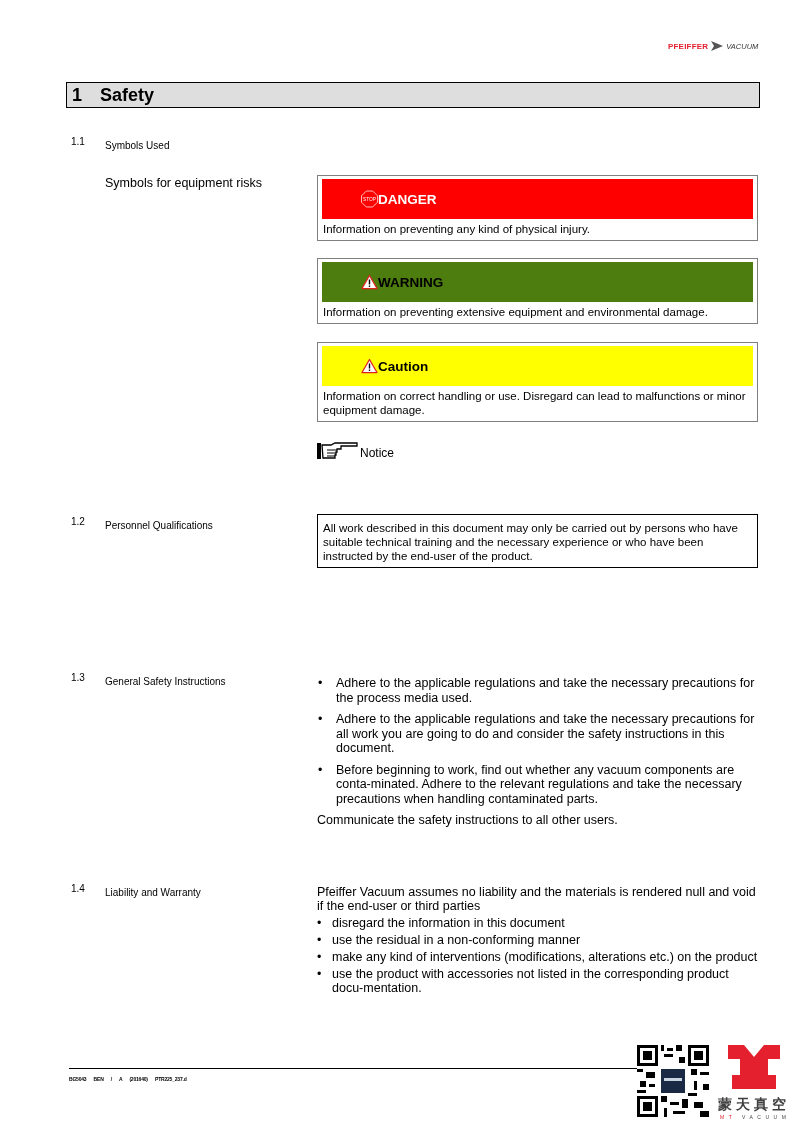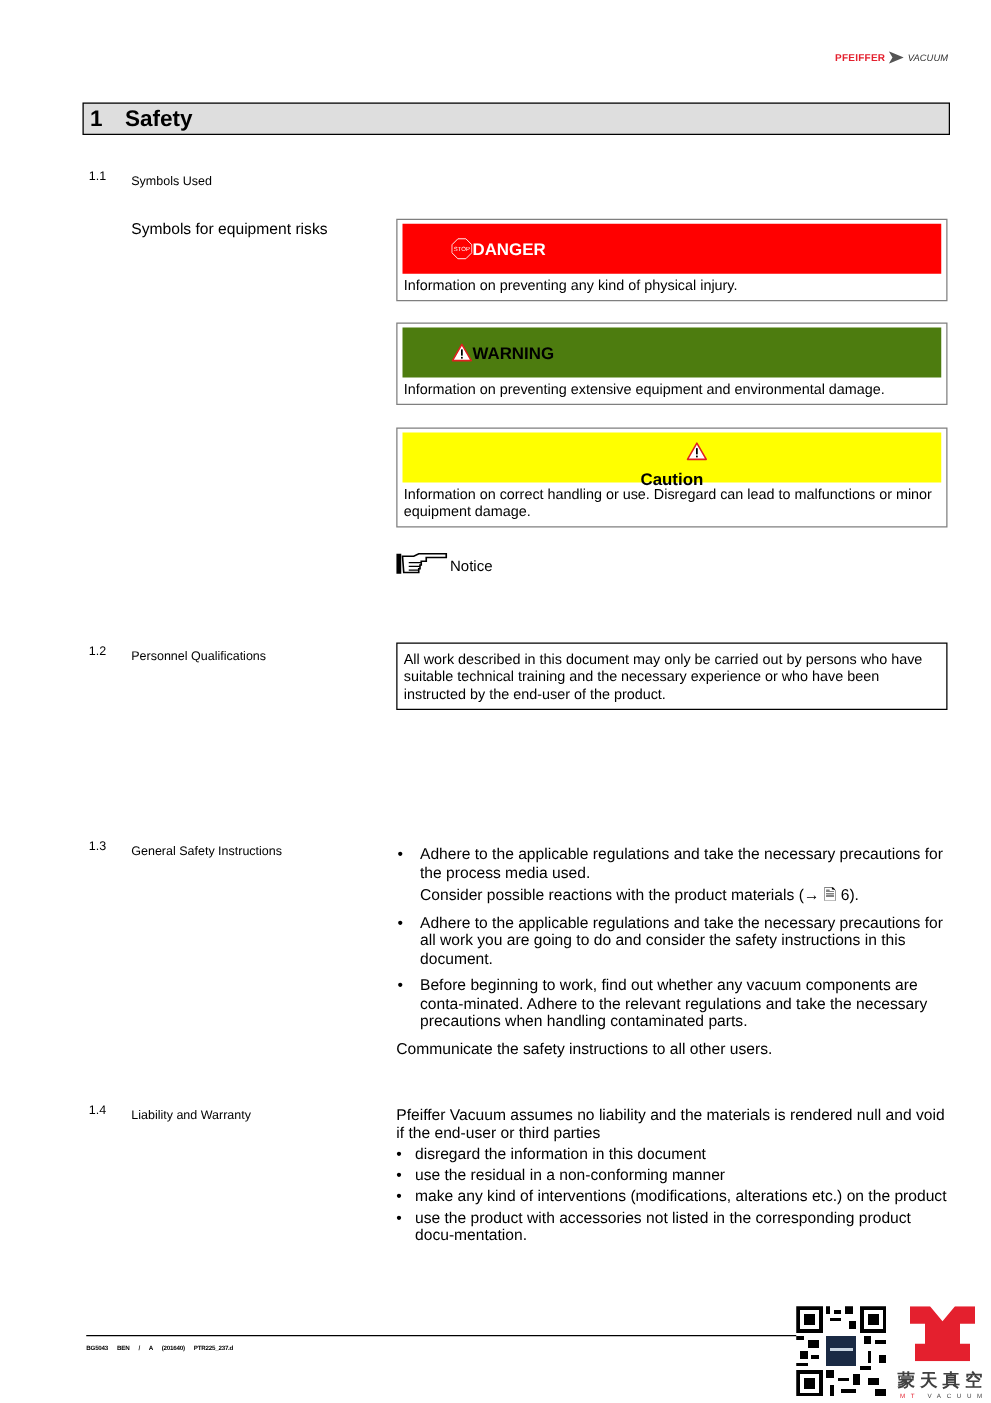--- a/index.html
+++ b/index.html
@@ -22,21 +22,21 @@
 
     .box { position: absolute; left: 317px; width: 441px; border: 1px solid #7f7f7f; padding: 3px 4px 4px 4px; }
     .box .bar { height: 40px; display: flex; align-items: center; padding-left: 0; }
     .box .bar .icon { width: 56px; height: 40px; display: flex; align-items: center; justify-content: flex-start; padding-left: 39px; }
     .box .bar .label { font-size: 13.5px; font-weight: bold; }
     .box .text { font-size: 11.5px; line-height: 14px; margin-top: 3px; padding-left: 1px; }
 
     .danger .bar { background: #ff0000; }
     .danger .bar .label { color: #ffffff; }
     .warning .bar { background: #4d7c0f; }
-    .caution .bar { background: #ffff00; flex-direction: column; }
+    .caution .bar { background: #ffff00; }
     .skilled { border: 1px solid #000; }
     .skilled .bar { background: #ff0000; height: 52px; }
     .skilled .bar .icon { width: 40px; height: 52px; }
     .skilled .bar .label { color: #fff; font-size: 14px; }
 
     .notice { position: absolute; left: 317px; top: 441px; display: flex; align-items: center; gap: 1px; font-size: 12px; }
 
     .bullets { position: absolute; left: 317px; width: 445px; font-size: 12.5px; line-height: 14.5px; }
     .bullets .item { display: flex; margin-bottom: 7px; }
     .bullets .dot { width: 19px; flex-shrink: 0; padding-left: 1px; }
@@ -144,21 +144,20 @@
 <div class="sec" style="top:672px;">
   <span class="num">1.3</span>
   <span class="title" style="width:150px;">General Safety Instructions</span>
 </div>
 
 <div class="bullets" style="top:676px;">
   <div class="item">
     <span class="dot">•</span>
     <div>
       <div>Adhere to the applicable regulations and take the necessary precautions for the process media used.</div>
-      <div class="sub">Consider possible reactions with the product materials (→ 🗎 6).</div>
     </div>
   </div>
   <div class="item">
     <span class="dot">•</span>
     <div>Adhere to the applicable regulations and take the necessary precautions for all work you are going to do and consider the safety instructions in this document.</div>
   </div>
   <div class="item">
     <span class="dot">•</span>
     <div>Before beginning to work, find out whether any vacuum components are conta-minated. Adhere to the relevant regulations and take the necessary precautions when handling contaminated parts.</div>
   </div>

